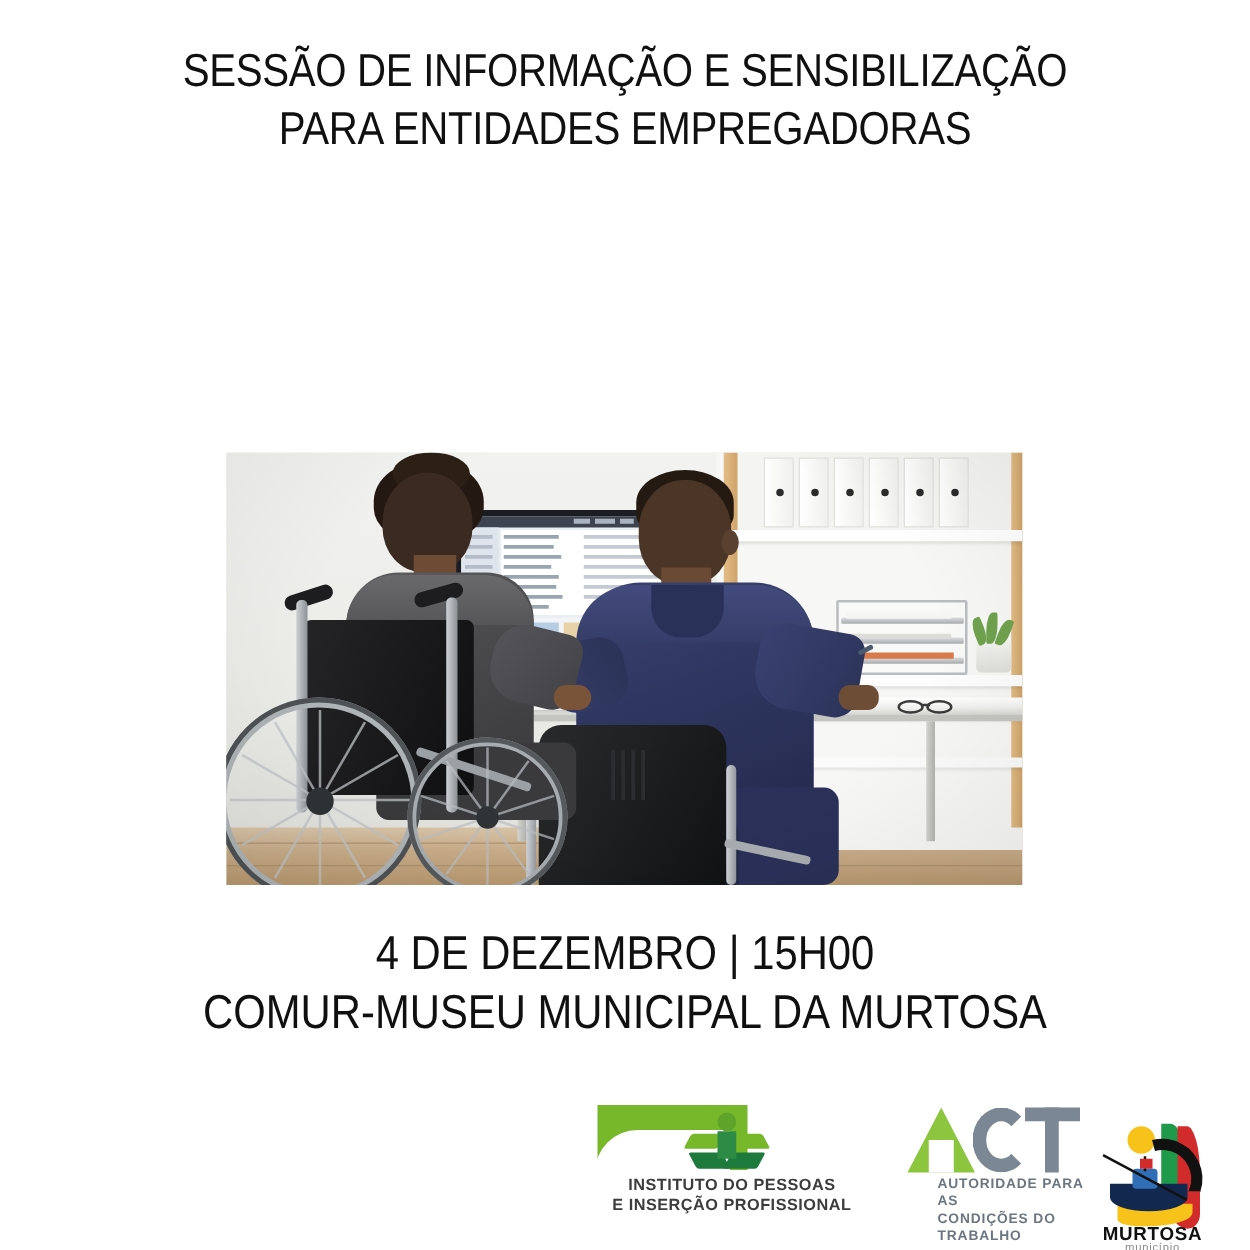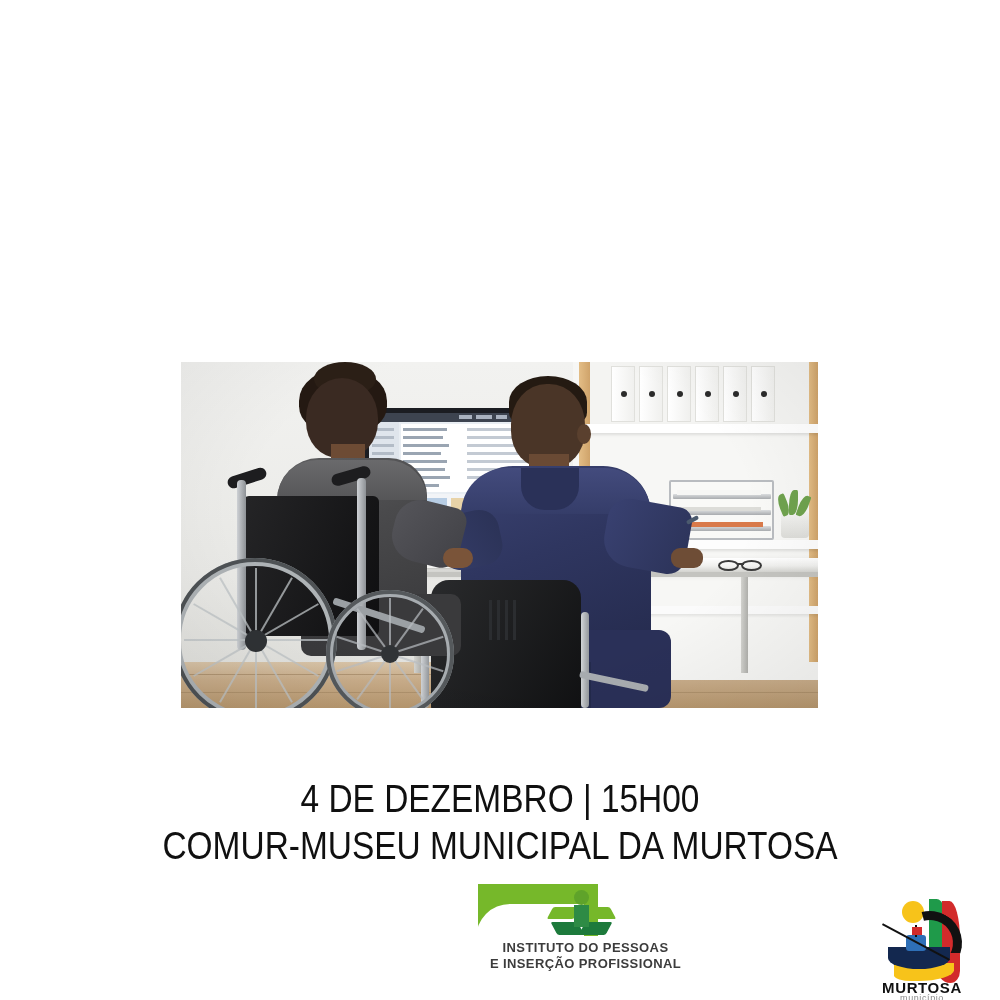--- a/index.html
+++ b/index.html
@@ -168,21 +168,21 @@
   .oc-ridge { top:238px; width:3px; height:40px; background:#2b2d30; }
   .ocr1{left:308px;} .ocr2{left:316px;} .ocr3{left:324px;} .ocr4{left:332px;}
   .oc-frame-l { left:240px; top:250px; width:8px; height:96px; background:linear-gradient(90deg,#d2d5d8,#93979b); border-radius:4px; }
   .oc-frame-r { left:400px; top:250px; width:8px; height:96px; background:linear-gradient(90deg,#d2d5d8,#93979b); border-radius:4px; }
   .oc-base { left:398px; top:316px; width:70px; height:7px; background:#a9adb1; border-radius:3px; transform:rotate(12deg); }
 
   .vignette { left:0; top:0; width:637px; height:346px;
     background:radial-gradient(ellipse at 50% 42%, rgba(0,0,0,0) 55%, rgba(0,0,0,.07) 100%); }
 
   
-  .info-block { position:absolute; top:776px; left:0; width:1000px; text-align:center; }
+  .info-block { position:absolute; top:740px; left:0; width:1000px; text-align:center; }
   .info-line {
     display:block;
     font-family:"Liberation Sans Narrow","Liberation Sans", sans-serif;
     font-weight:400;
     font-size:38px;
     line-height:47px;
     letter-spacing:0px;
     color:#101010;
     transform:scaleX(0.88);
     transform-origin:center;
@@ -256,20 +256,24 @@
      letter-spacing:0.6px; color:#111111; }
   .mur-sub { position:absolute; left:0; top:96px; width:100px; text-align:center;
      font-family:"Liberation Sans", sans-serif; font-weight:400; font-size:9px;
      letter-spacing:0.6px; color:#8a8a8a; }
 </style>
 </head>
 <body>
 
 <div class="poster">
 
+  <div class="header-block">
+    <span class="header-line">SESSÃO DE INFORMAÇÃO E SENSIBILIZAÇÃO</span>
+    <span class="header-line">PARA ENTIDADES EMPREGADORAS</span>
+  </div>
 
 
   <div class="photo" title="Dois homens de costas numa secretária de escritório a olhar para um monitor com uma folha de cálculo; o da esquerda está numa cadeira de rodas e veste fato cinzento, o da direita veste fato azul-escuro e está numa cadeira de escritório. Ao fundo, estante branca com dossiers, tabuleiro de papéis e uma planta.">
 
     <div class="ph wall"></div>
     <div class="ph floor"></div>
     <div class="ph floor-line1"></div>
     <div class="ph floor-line2"></div>
 
     <div class="ph shelf-unit"></div>
@@ -444,20 +448,33 @@
         <span class="fig-leg-r"></span>
         <span class="fig-torso"></span>
         <span class="fig-head"></span>
       </div>
       <div class="iefp-text">
         <div>INSTITUTO DO PESSOAS</div>
         <div>E INSERÇÃO PROFISSIONAL</div>
       </div>
     </div>
 
+    <div class="act">
+      <div class="act-mark">
+        <span class="act-a"></span>
+        <span class="act-a-cut"></span>
+        <span class="act-c"></span>
+        <span class="act-t-h"></span>
+        <span class="act-t-v"></span>
+      </div>
+      <div class="act-text">
+        <div>AUTORIDADE PARA AS</div>
+        <div>CONDIÇÕES DO TRABALHO</div>
+      </div>
+    </div>
 
     <div class="murtosa">
       <span class="mur-sun"></span>
       <span class="mur-sail-green"></span>
       <span class="mur-sail-red"></span>
       <span class="mur-arc"></span>
       <span class="mur-red-b"></span>
       <span class="mur-wave"></span>
       <span class="mur-boat"></span>
       <span class="mur-boat-cab"></span>

